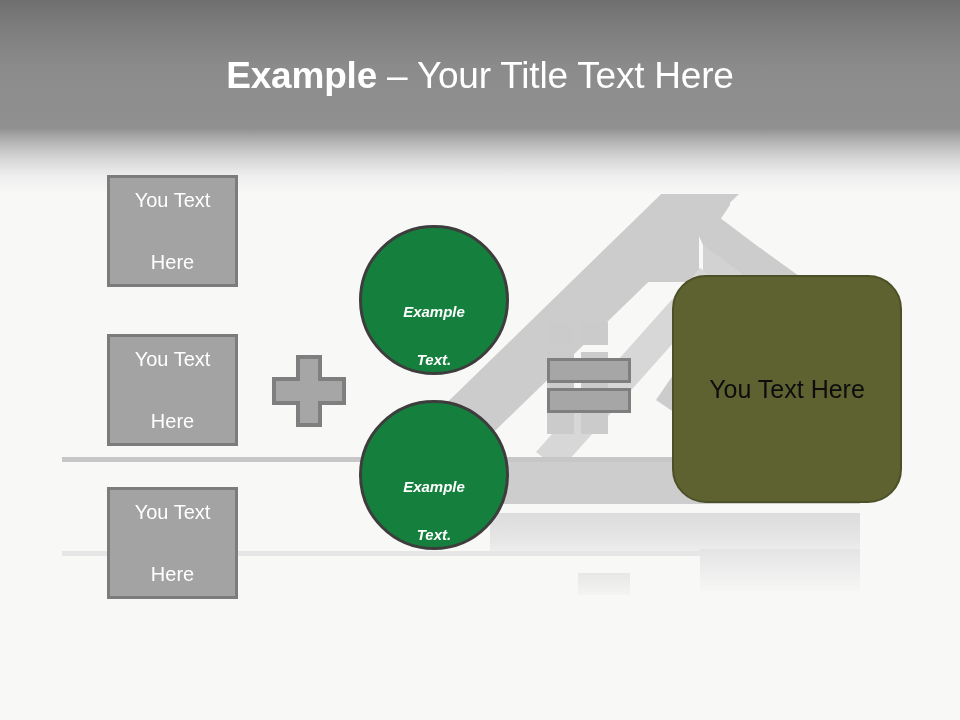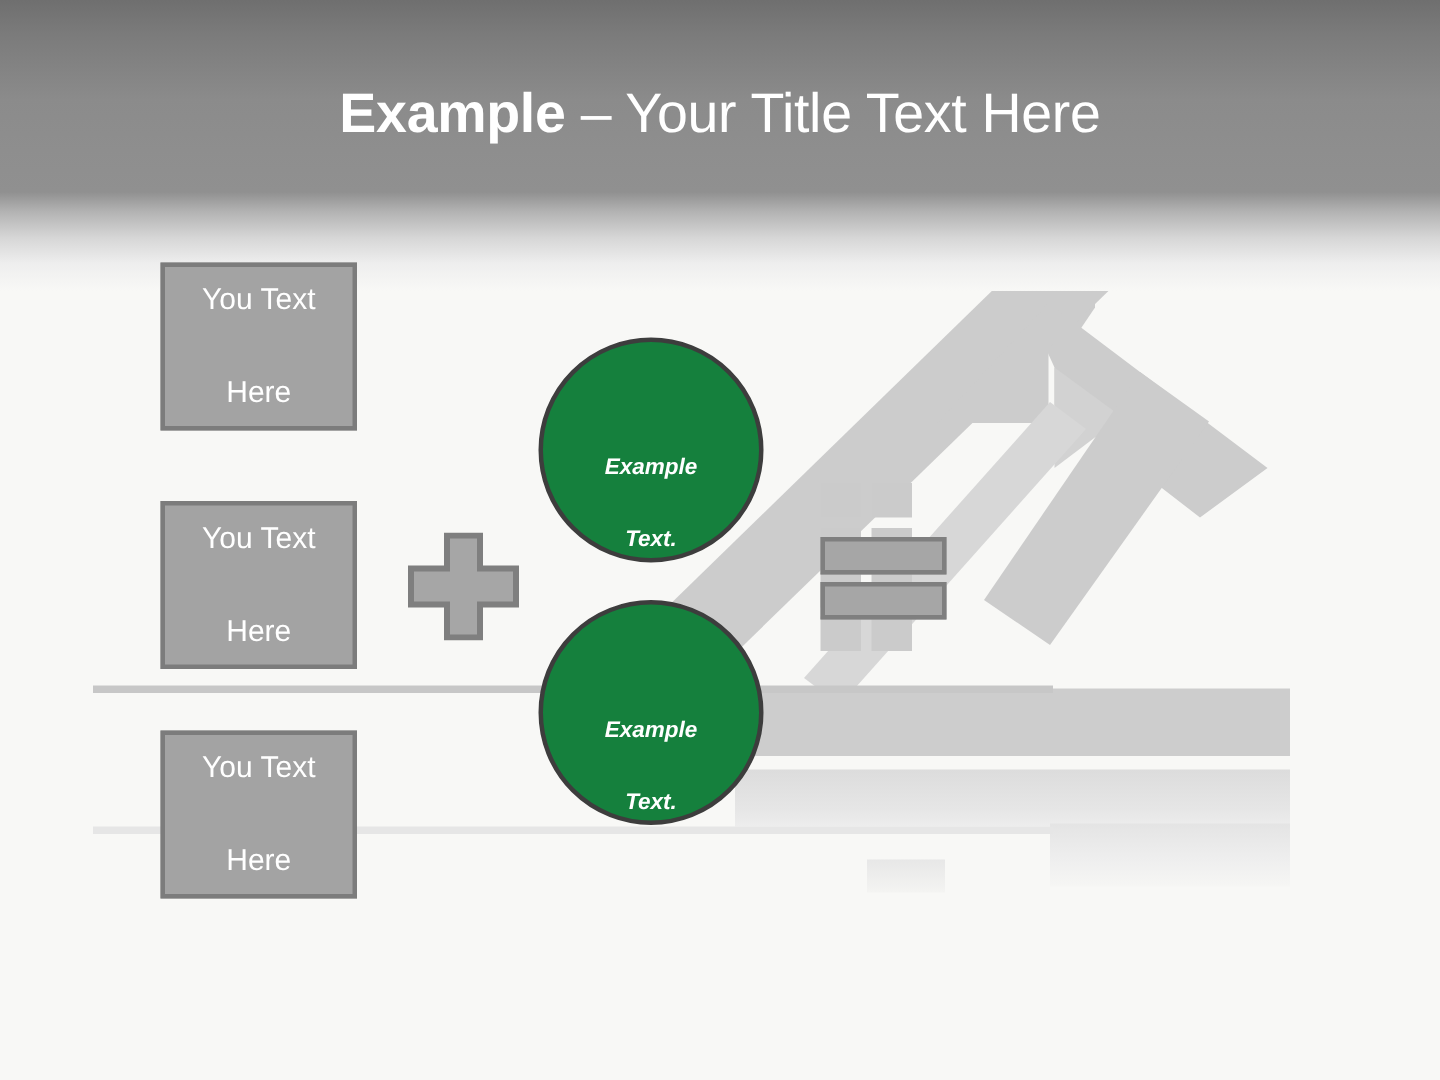--- a/index.html
+++ b/index.html
@@ -303,14 +303,17 @@
     <div class="brick-cell" style="left:0px;  top:30px;"></div>
     <div class="brick-cell" style="left:34px; top:30px;"></div>
     <div class="brick-cell" style="left:0px;  top:60px;"></div>
     <div class="brick-cell" style="left:34px; top:60px;"></div>
     <div class="brick-cell" style="left:0px;  top:89px;"></div>
     <div class="brick-cell" style="left:34px; top:89px;"></div>
     <div class="brick-bar" style="top:36px;"></div>
     <div class="brick-bar" style="top:66px;"></div>
   </div>
 
+  <div class="olive-box">
+    <span>You Text Here</span>
+  </div>
 
 </div>
 
 </body></html>

